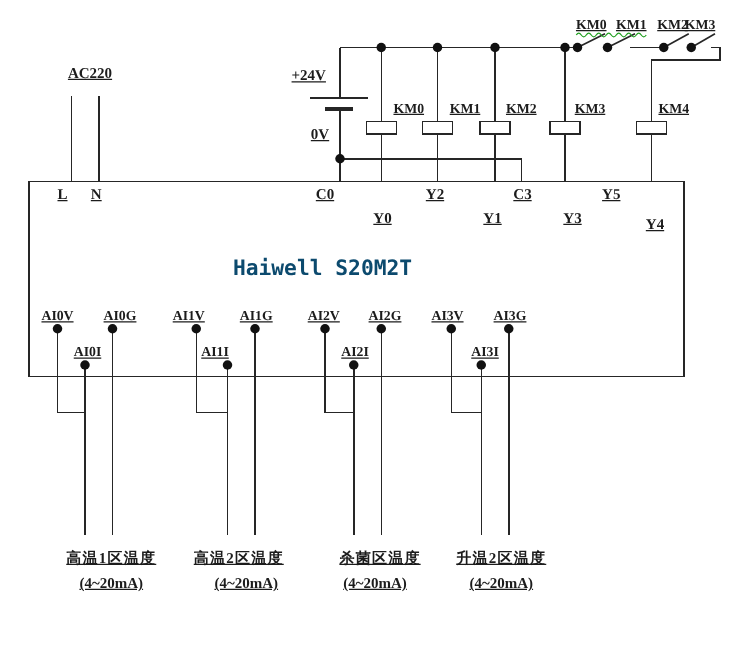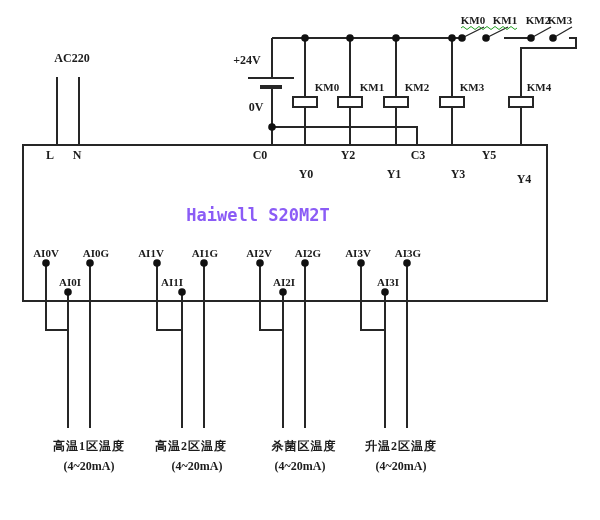--- a/index.html
+++ b/index.html
@@ -4,28 +4,28 @@
 <style>
   html,body{margin:0;padding:0;background:#fff;}
   #canvas{
     position:relative;width:600px;height:520px;background:#ffffff;
     font-family:"Liberation Serif", serif;overflow:hidden;
   }
   #wires{position:absolute;left:0;top:0;}
   .lbl{
     position:absolute;transform:translateX(-50%);
     font-size:12px;font-weight:bold;color:#1c1c1c;
-    white-space:nowrap;line-height:1.1;letter-spacing:0px;
+    white-space:nowrap;line-height:1.1;letter-spacing:0px;text-decoration:underline;
   }
   .lbl-sm{font-size:11px;}
   .lbl-cn{font-size:12px;letter-spacing:1px;}
   .title{
     position:absolute;transform:translateX(-50%);
     font-family:"DejaVu Sans Mono", monospace;
-    font-size:17px;font-weight:bold;color:#8b5cf6;white-space:nowrap;
+    font-size:17px;font-weight:bold;color:#0c4a6e;white-space:nowrap;
   }
 </style>
 </head>
 <body>
 
 <div id="canvas">
 
   <svg id="wires" width="600" height="520" viewBox="0 0 600 520">
 
     <g stroke="#262626" stroke-width="1.2" fill="none" shape-rendering="crispEdges">

